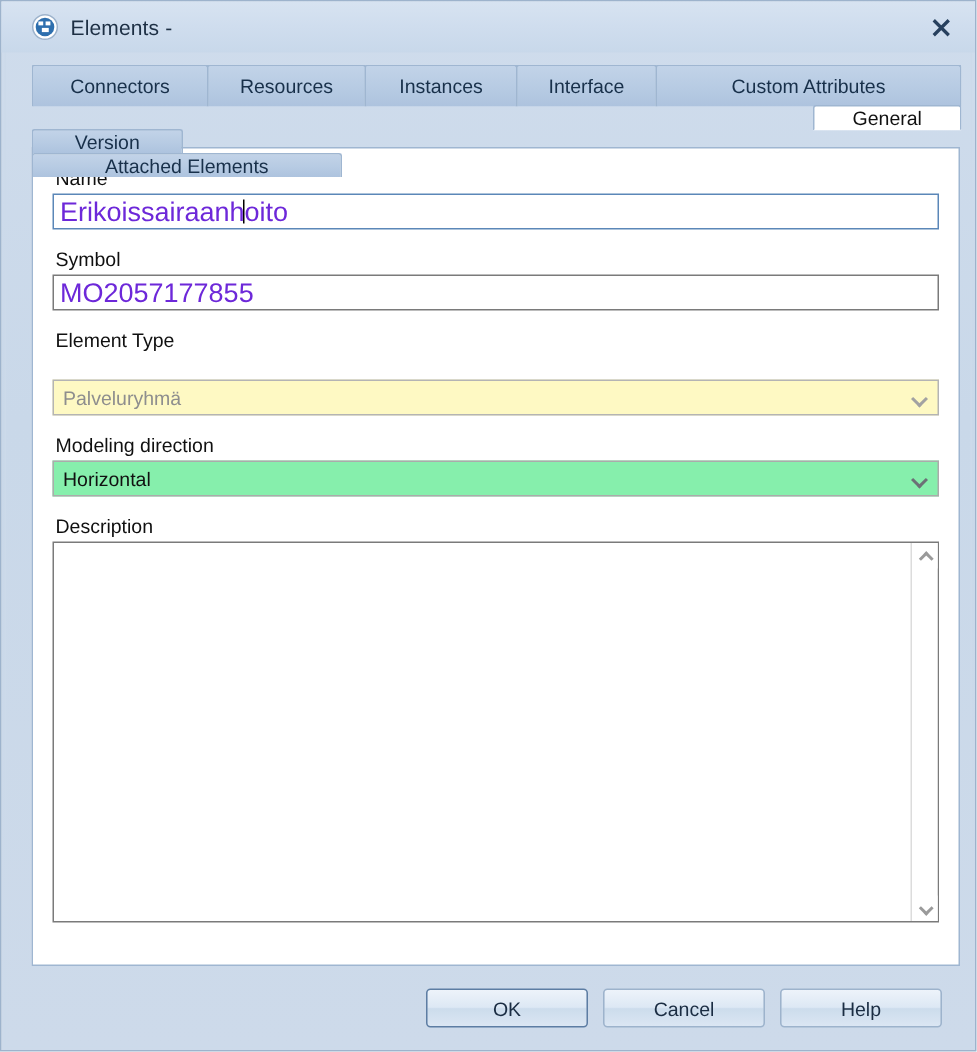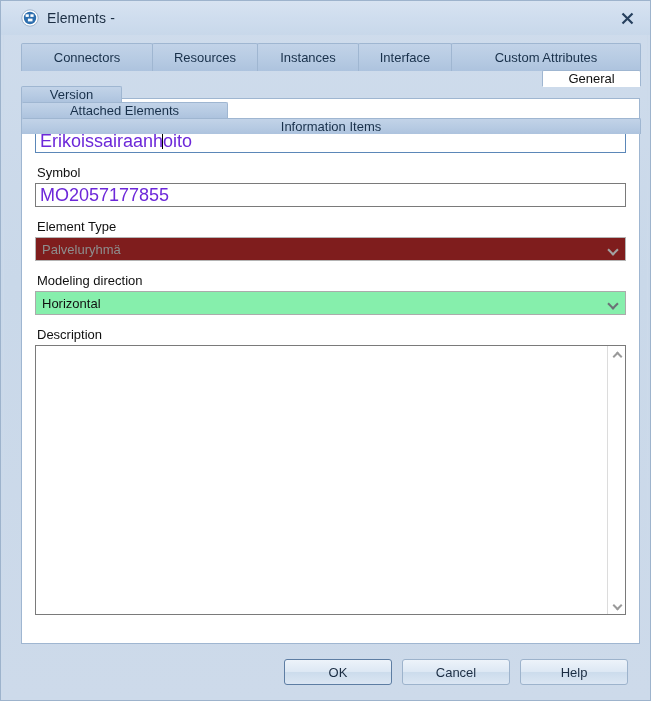--- a/index.html
+++ b/index.html
@@ -189,22 +189,23 @@
   }
   .combo .combo-arrow {
     width: 24px;
     height: 100%;
     display: flex;
     align-items: center;
     justify-content: center;
     flex: 0 0 24px;
   }
   .combo.disabled {
-    background: #7f1d1d;
+    background: #fef9c3;
     border-color: #b4b4b4;
+    margin-top: 16px;
   }
   .combo.disabled .combo-text { color: #8e8e8e; }
 
   .chevron {
     width: 9px; height: 9px;
     position: relative;
   }
   .chevron::before {
     content: "";
     position: absolute;
@@ -329,21 +330,21 @@
       <svg width="13" height="13" viewBox="0 0 13 13">
         <path d="M1.5 1.5 L11.5 11.5 M11.5 1.5 L1.5 11.5" stroke="#27405e" stroke-width="2.2" stroke-linecap="butt"></path>
       </svg>
     </span>
   </div>
 
   <div class="dialog-body">
 
     <div class="tabstrip">
       <div class="tabrow row1">
-        <div class="tab" style="width:132px">
+        <div class="tab" style="width:118px">
           <span>Connectors</span>
         </div>
         <div class="tab" style="width:106px">
           <span>Resources</span>
         </div>
         <div class="tab" style="width:102px">
           <span>Instances</span>
         </div>
         <div class="tab" style="width:94px">
           <span>Interface</span>
@@ -355,23 +356,20 @@
 
       <div class="tabrow row2">
         <div class="tab active" style="width:99px">
           <span>General</span>
         </div>
         <div class="tab" style="width:101px">
           <span>Version</span>
         </div>
         <div class="tab" style="width:207px">
           <span>Attached Elements</span>
-        </div>
-        <div class="tab" style="flex:1 1 auto">
-          <span>Information Items</span>
         </div>
       </div>
     </div>
 
     <div class="tabpage">
 
       <div class="field-label">Name</div>
       <div class="input-wrap">
         <input class="text-input focused" type="text" value="Erikoissairaanhoito" style="">
         <span class="caret" style="left:127px"></span>

